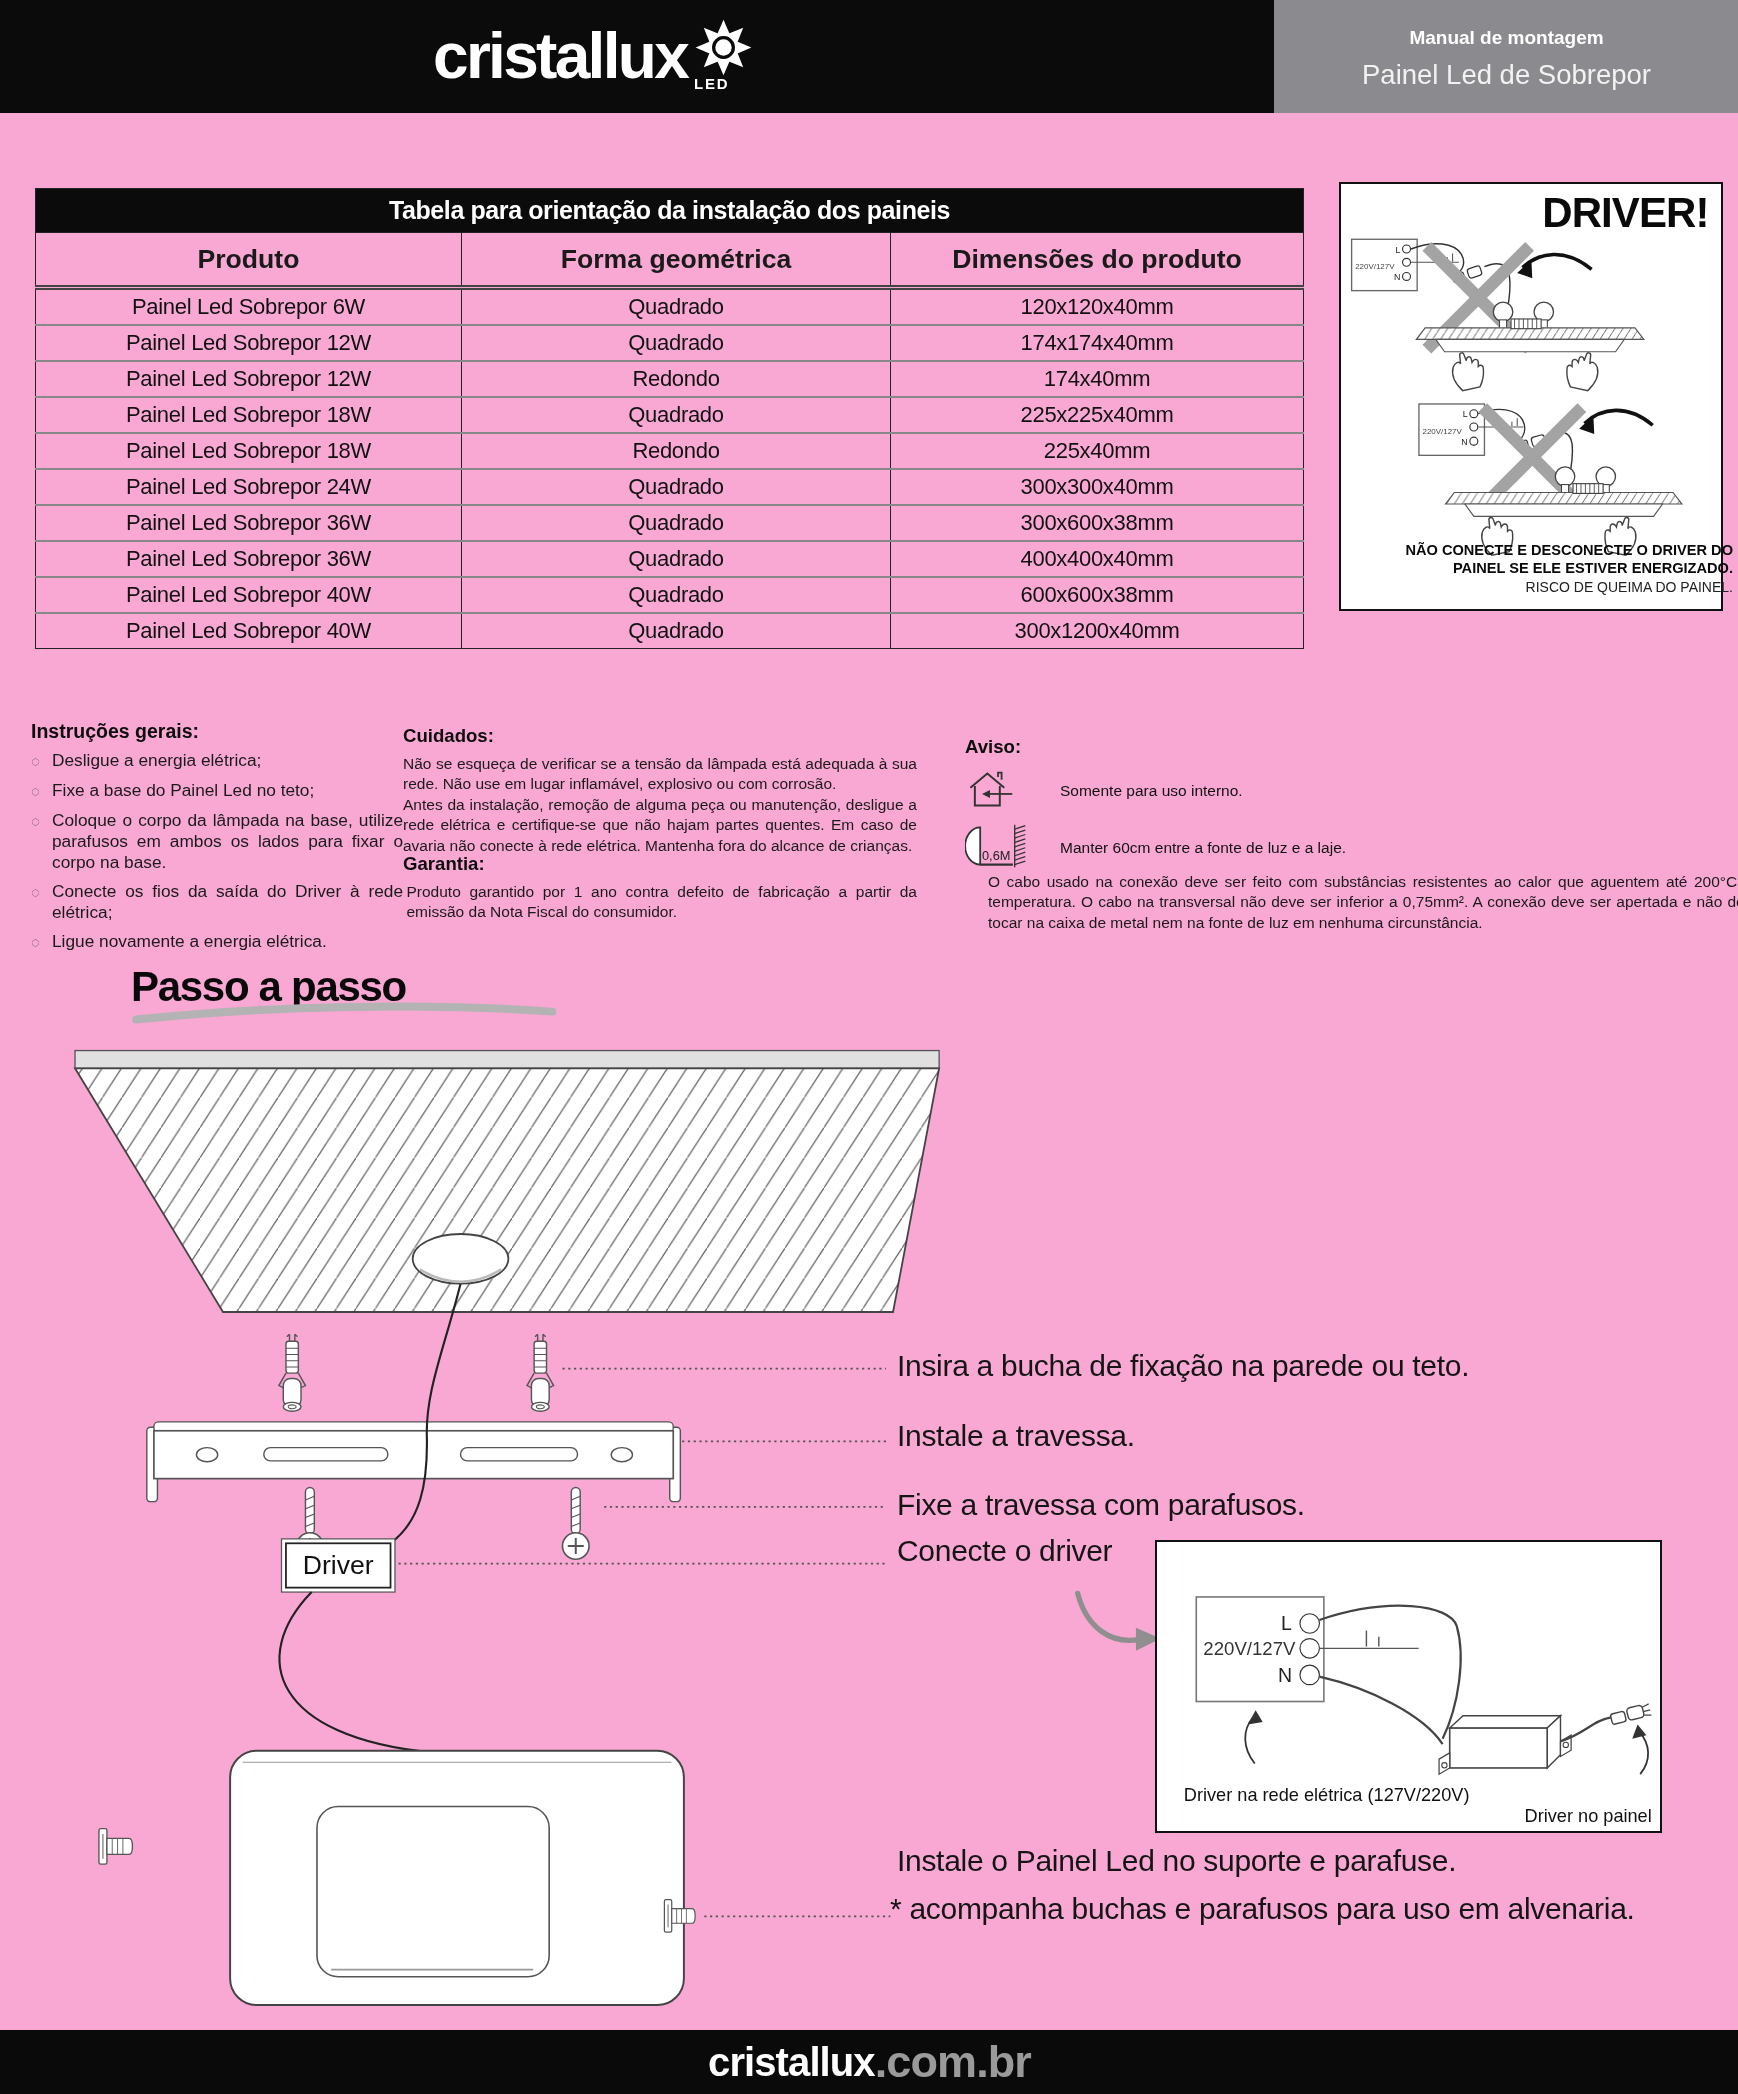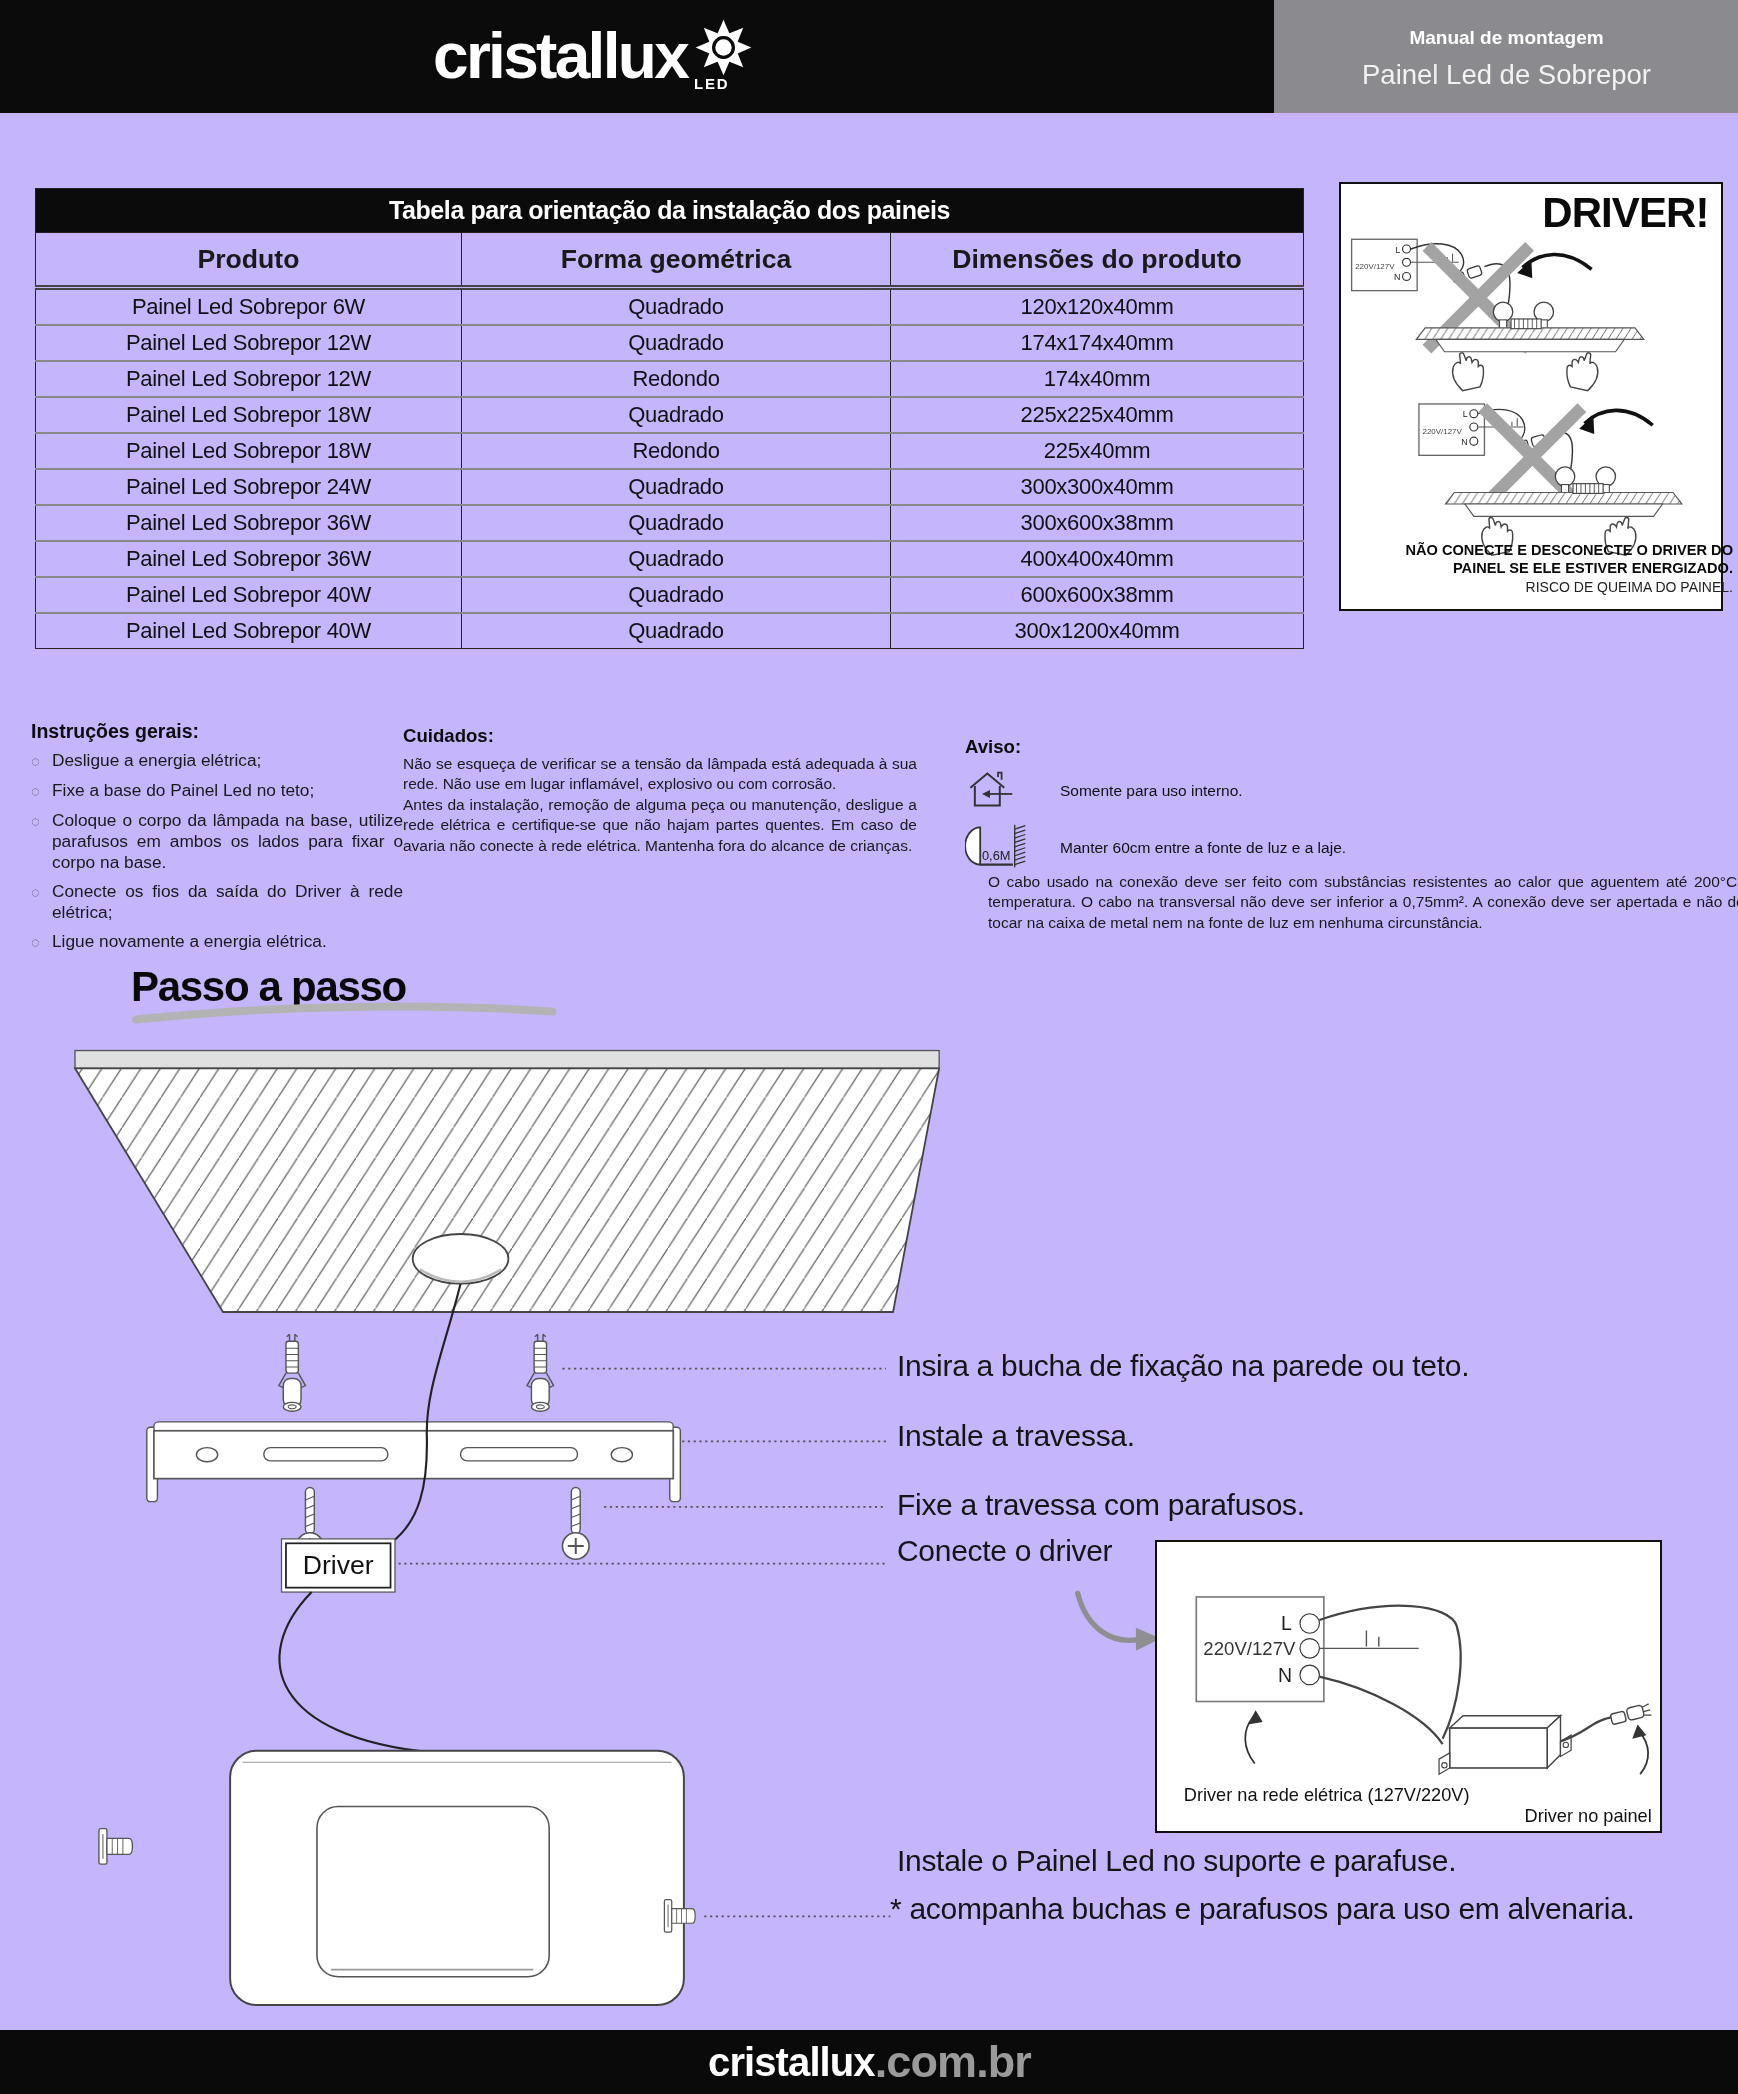--- a/index.html
+++ b/index.html
@@ -1,16 +1,16 @@
 <!DOCTYPE html>
 <html style="font-size:14px"><head>
 <meta charset="utf-8">
 <style>
   html,body{margin:0;padding:0;background:#fff;}
-  .page{position:relative;width:1739px;height:2094px;background:#c4b5fd;overflow:hidden;
+  .page{position:relative;width:1739px;height:2094px;background:#f9a8d4;overflow:hidden;
         font-family:"Liberation Sans",sans-serif;color:#1a1a1a;}
   .abs{position:absolute;}
 
   
   .header{position:absolute;left:0;top:0;width:1739px;height:113px;background:#0b0b0b;}
   .logo-wrap{position:absolute;left:433px;top:12.4px;display:flex;align-items:flex-start;}
   .logo-text{font-size:64px;font-weight:bold;color:#fff;letter-spacing:-2.7px;line-height:89px;}
   .logo-icon-col{display:flex;flex-direction:column;margin-left:7px;margin-top:5.3px;}
   .logo-sub{color:#fff;font-size:15px;font-weight:bold;letter-spacing:1.8px;margin-top:-1.8px;}
   .header-box{position:absolute;left:1274px;top:0;width:465px;height:113px;background:#8b8b8f;
@@ -280,20 +280,24 @@
         <span class="bullet">◌</span>
         <span>Ligue novamente a energia elétrica.</span>
       </div>
   </div>
 
   <div class="cuidados">
     <div class="sec-title">Cuidados:</div>
     <p>Não se esqueça de verificar se a tensão da lâmpada está adequada à sua rede. Não use em lugar inflamável, explosivo ou com corrosão.</p>
     <p>Antes da instalação, remoção de alguma peça ou manutenção, desligue a rede elétrica e certifique-se que não hajam partes quentes. Em caso de avaria não conecte à rede elétrica. Mantenha fora do alcance de crianças.</p>
   </div>
+  <div class="garantia">
+    <div class="sec-title">Garantia:</div>
+    <p>Produto garantido por 1 ano contra defeito de fabricação a partir da emissão da Nota Fiscal do consumidor.</p>
+  </div>
 
   <div class="aviso-col">
     <div class="sec-title">Aviso:</div>
     <div class="aviso-row">
       <span class="ic">
         <svg width="50" height="41" viewBox="0 0 54 46">
           <path d="M5,21 L24,5 L43,21" fill="none" stroke="#333" stroke-width="2.2"></path>
           <path d="M10,19 V41 H38 V19" fill="none" stroke="#333" stroke-width="2.2"></path>
           <path d="M36,9 V4 L40,4 V12" fill="none" stroke="#333" stroke-width="2"></path>
           <path d="M52,28 H22" stroke="#333" stroke-width="2"></path>

